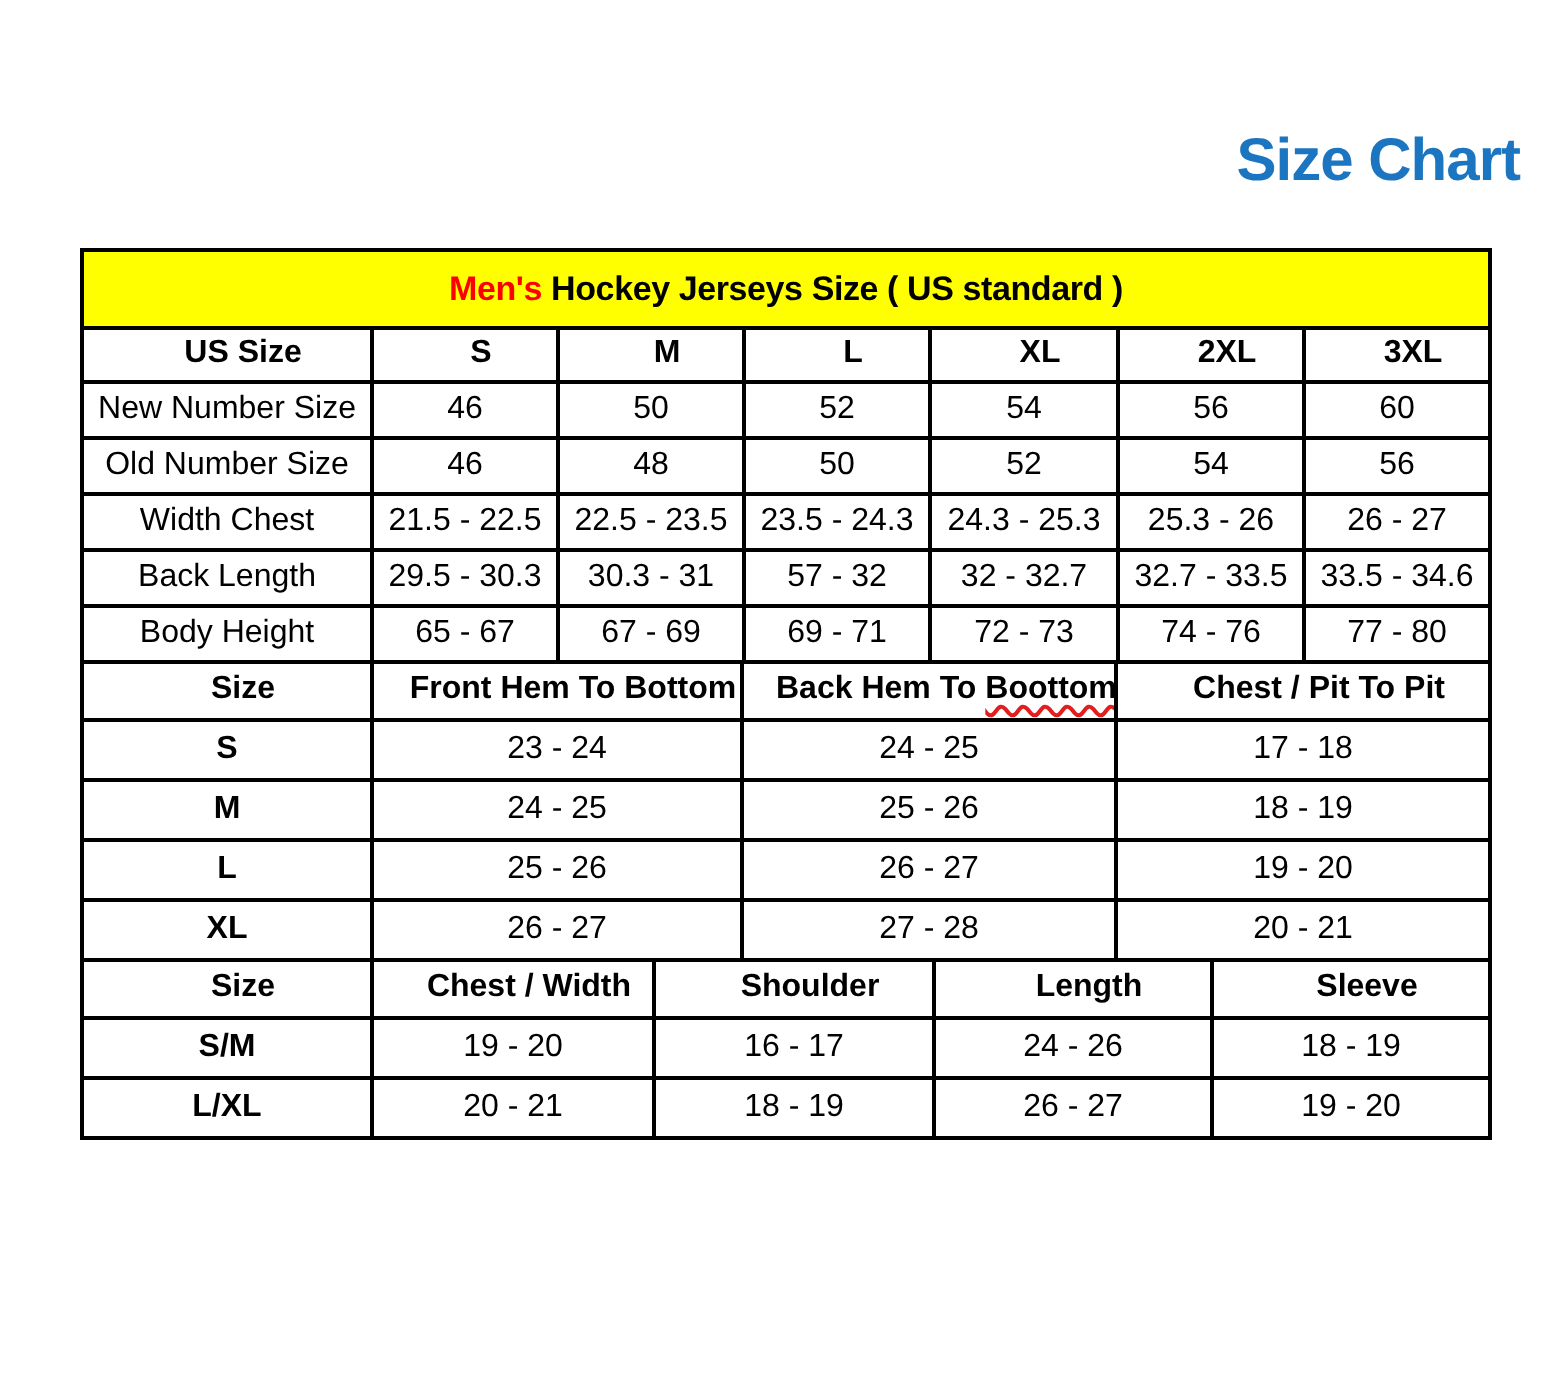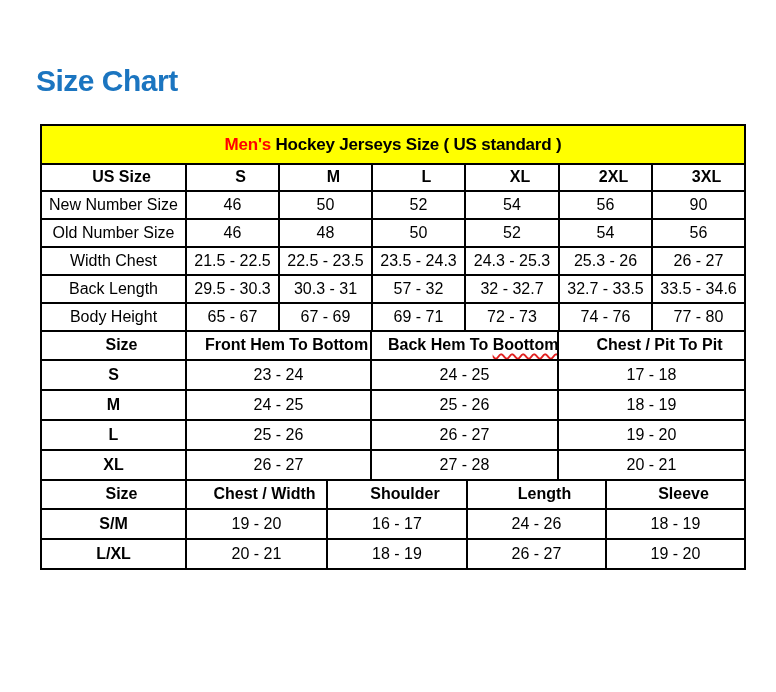--- a/index.html
+++ b/index.html
@@ -7,22 +7,22 @@
     --accent-red:#ff0000;
     --band-bg:#ffff00;
     --ink:#000000;
   }
   html,body{margin:0;padding:0;}
   body{
     width:776px;height:692px;background:#ffffff;overflow:hidden;position:relative;
     font-family:"Liberation Sans",sans-serif;color:var(--ink);
   }
   .page-title{
-    position:absolute;left:36px;top:64px;width:704px;
-    text-align:left;font-size:30px;font-weight:bold;color:var(--title-blue);
+    position:absolute;left:56px;top:64px;width:704px;
+    text-align:right;font-size:30px;font-weight:bold;color:var(--title-blue);
     letter-spacing:-0.5px;
   }
   .chart-wrap{position:absolute;left:40px;top:124px;width:772px;}
   table{
     border-collapse:collapse;table-layout:fixed;width:704px;
   }
   table.stacked{margin-top:-2px;}
   td{
     border:2px solid #000;padding:0;text-align:center;vertical-align:middle;
     font-size:16px;line-height:1.05;overflow:hidden;white-space:nowrap;
@@ -76,21 +76,21 @@
       <td class="col-h">2XL</td>
       <td class="col-h">3XL</td>
     </tr>
     <tr class="r-data-m">
       <td>New Number Size</td>
       <td>46</td>
       <td>50</td>
       <td>52</td>
       <td>54</td>
       <td>56</td>
-      <td>90</td>
+      <td>60</td>
     </tr>
     <tr class="r-data-m">
       <td>Old Number Size</td>
       <td>46</td>
       <td>48</td>
       <td>50</td>
       <td>52</td>
       <td>54</td>
       <td>56</td>
     </tr>

